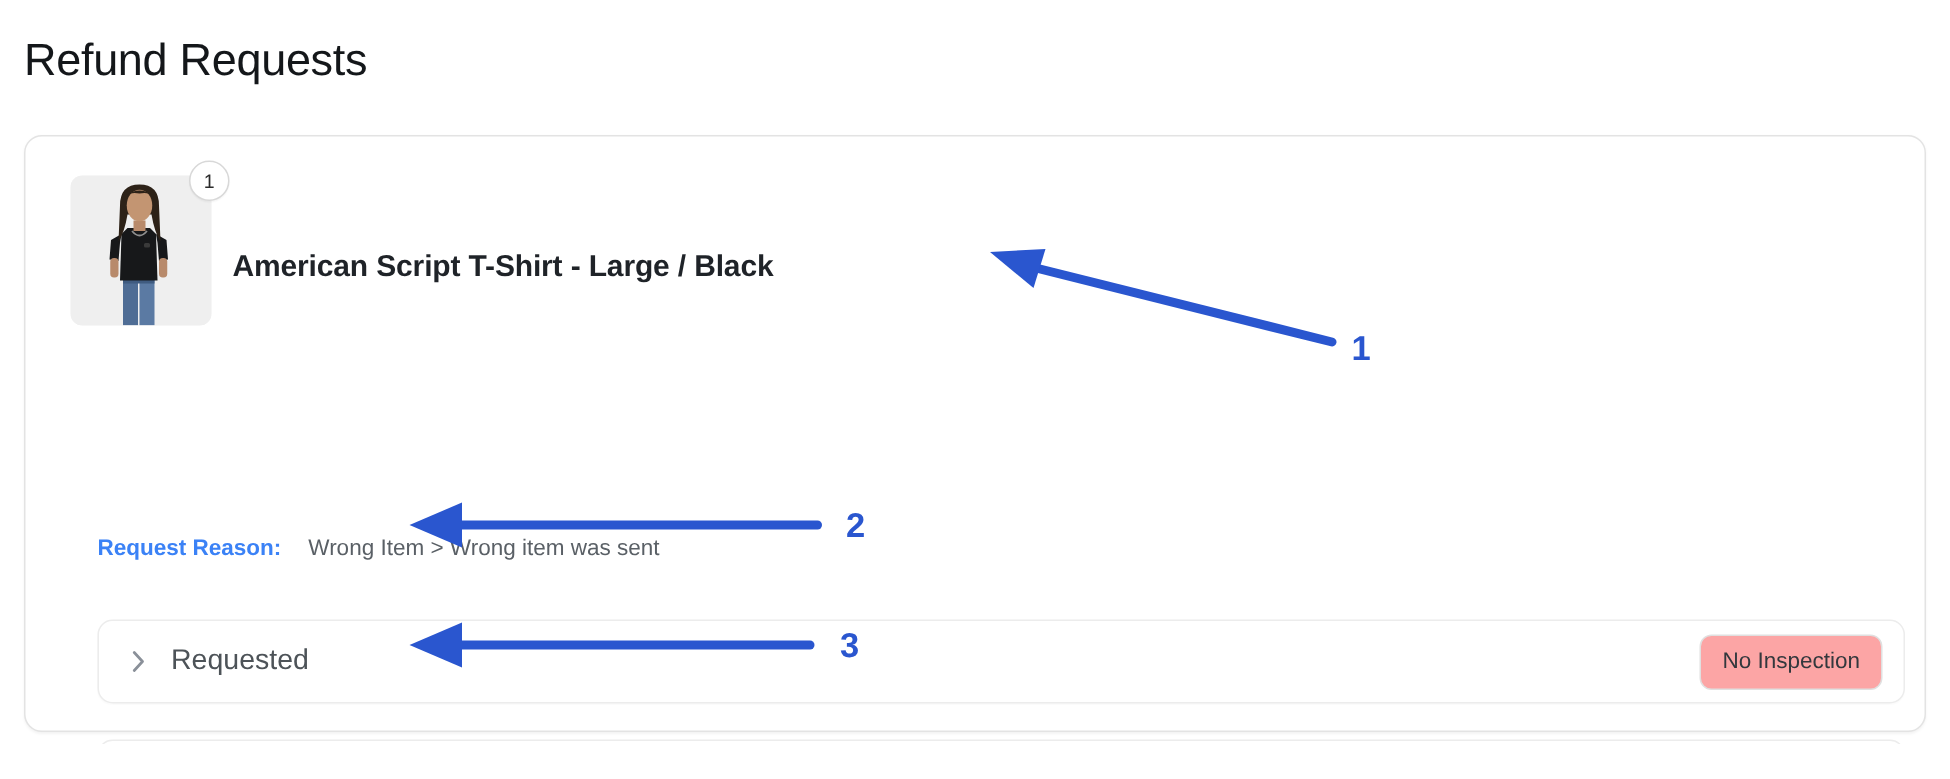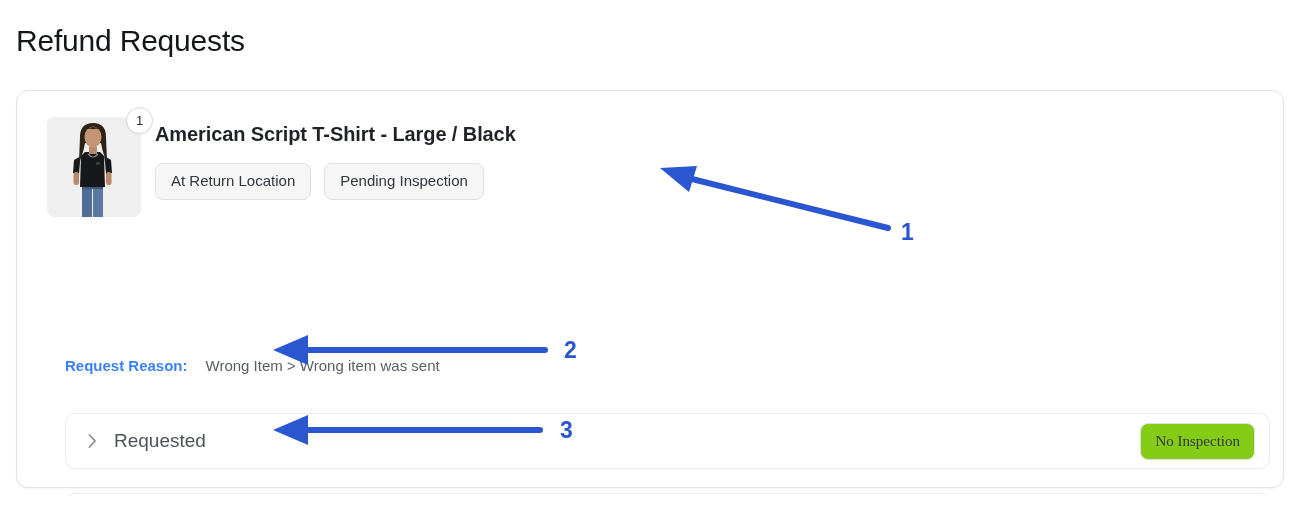--- a/index.html
+++ b/index.html
@@ -89,20 +89,21 @@
     font-size: 13px;
     line-height: 25px;
     text-align: center;
     box-shadow: 0 1px 1px rgba(0,0,0,0.04);
   }
 
   .item-main {
     flex: 1 1 auto;
     min-width: 0;
     padding-top: 4px;
+    margin-top: 44px;
   }
 
   .item-title {
     font-size: 20px;
     font-weight: 700;
     color: #1f2328;
     line-height: 26px;
     letter-spacing: -0.1px;
     white-space: nowrap;
   }
@@ -203,24 +204,23 @@
 
   .status-pill {
     display: inline-block;
     padding: 8px 14px 9px 14px;
     border-radius: 8px;
     font-size: 15px;
     line-height: 18px;
     white-space: nowrap;
   }
   .status-pill.neutral {
-    background: #84cc16;
+    background: #fca5a5;
     border: 1px solid #e0e0e0;
     color: #33383d;
-    font-family: Liberation Serif, serif;
   }
   .status-pill.success {
     background: #e3f3e8;
     border: 1px solid #cbe8d4;
     color: #0f5132;
   }
 
   
   .annotations {
     position: absolute;
@@ -276,24 +276,20 @@
             <path d="M41 37 Q46 43 51 37" stroke="#8d8d8d" stroke-width="1.2" fill="none"></path>
 
             <rect x="49" y="45" width="4" height="3" rx="1" fill="#3a3a3a"></rect>
           </svg>
         </div>
         <div class="qty-badge">1</div>
       </div>
 
       <div class="item-main">
         <div class="item-title">American Script T-Shirt - Large / Black</div>
-        <div class="tag-list">
-          <span class="tag">At Return Location</span>
-          <span class="tag">Pending Inspection</span>
-        </div>
       </div>
 
     </div>
 
     <div class="reason-line">
       <span class="reason-label">Request Reason:</span><span class="reason-value">Wrong Item &gt; Wrong item was sent</span>
     </div>
 
     <div class="sections">
 

